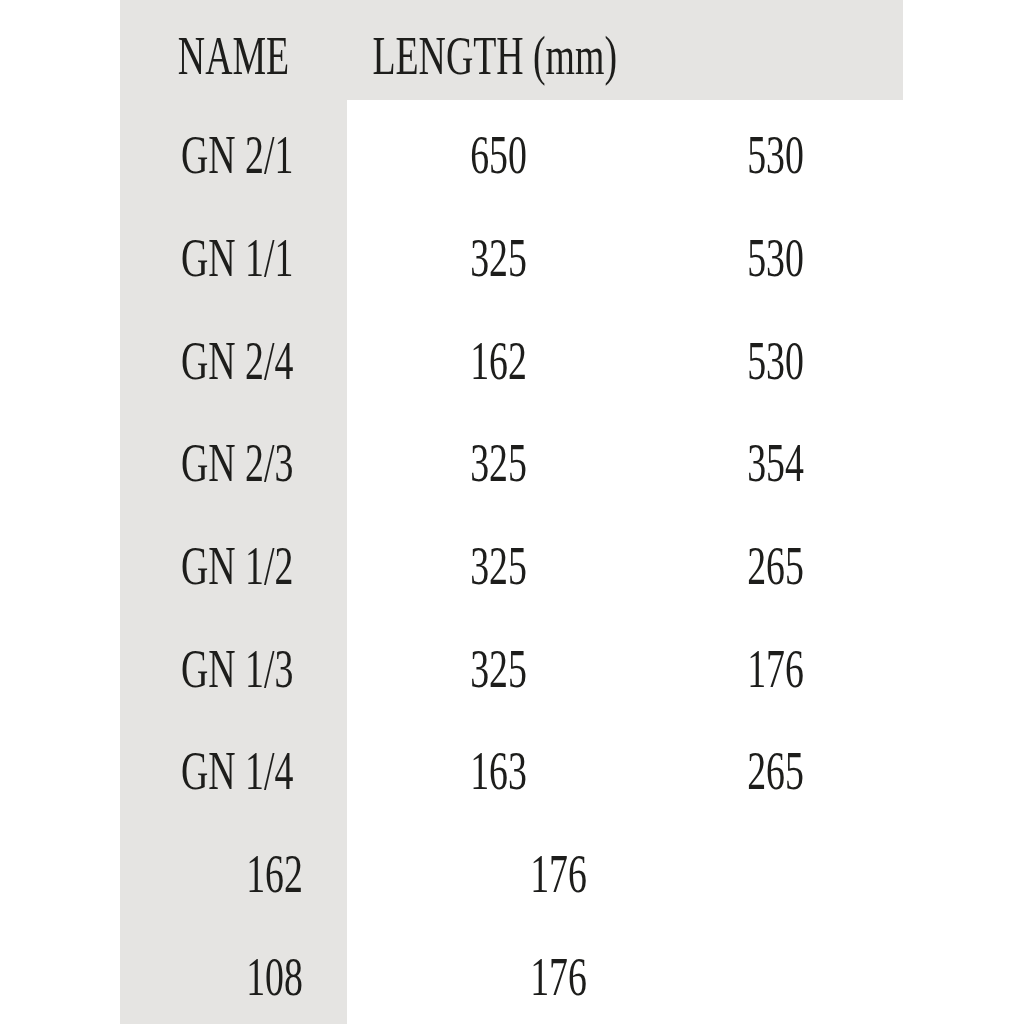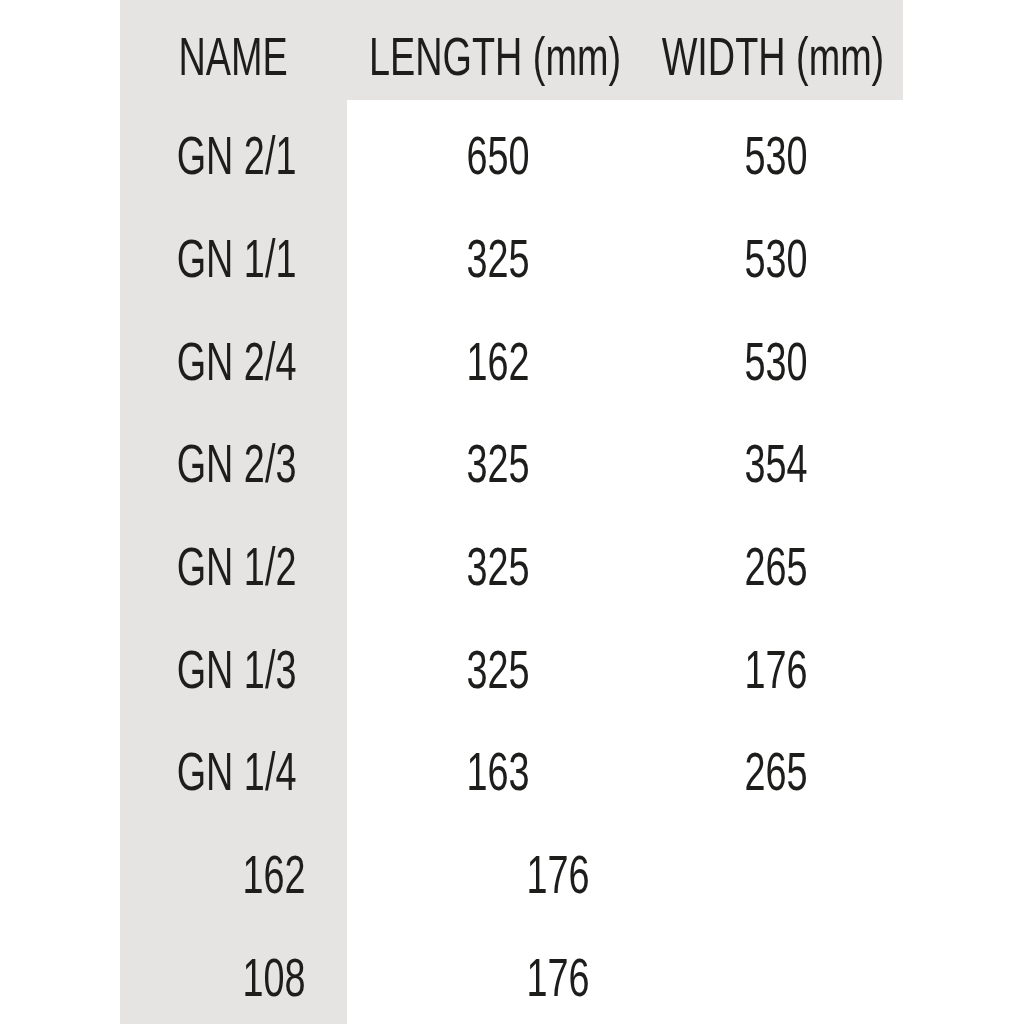--- a/index.html
+++ b/index.html
@@ -37,20 +37,21 @@
     left: 120px;
     top: 0;
     width: 783px;
     height: 1024px;
     display: flex;
     flex-direction: column;
   }
   .row {
     display: flex;
     flex-direction: row;
+    font-family: Liberation Serif, serif;
   }
   .row.header { height: 100px; flex: none; }
   .row.data   { flex: 1; }
   .cell {
     display: flex;
     align-items: center;
     justify-content: center;
     overflow: visible;
   }
   .c-name   { width: 227px; }
@@ -77,23 +78,20 @@
   <div class="band-top"></div>
 
   <div class="grid">
 
     <div class="row header">
       <div class="cell c-name">
         <span class="txt">NAME</span>
       </div>
       <div class="cell c-length">
         <span class="txt">LENGTH (mm)</span>
-      </div>
-      <div class="cell c-width">
-        <span class="txt">WIDTH (mm)</span>
       </div>
     </div>
 
     <div class="row data">
       <div class="cell c-name">
         <span class="txt">GN 2/1</span>
       </div>
       <div class="cell c-length">
         <span class="txt">650</span>
       </div>

